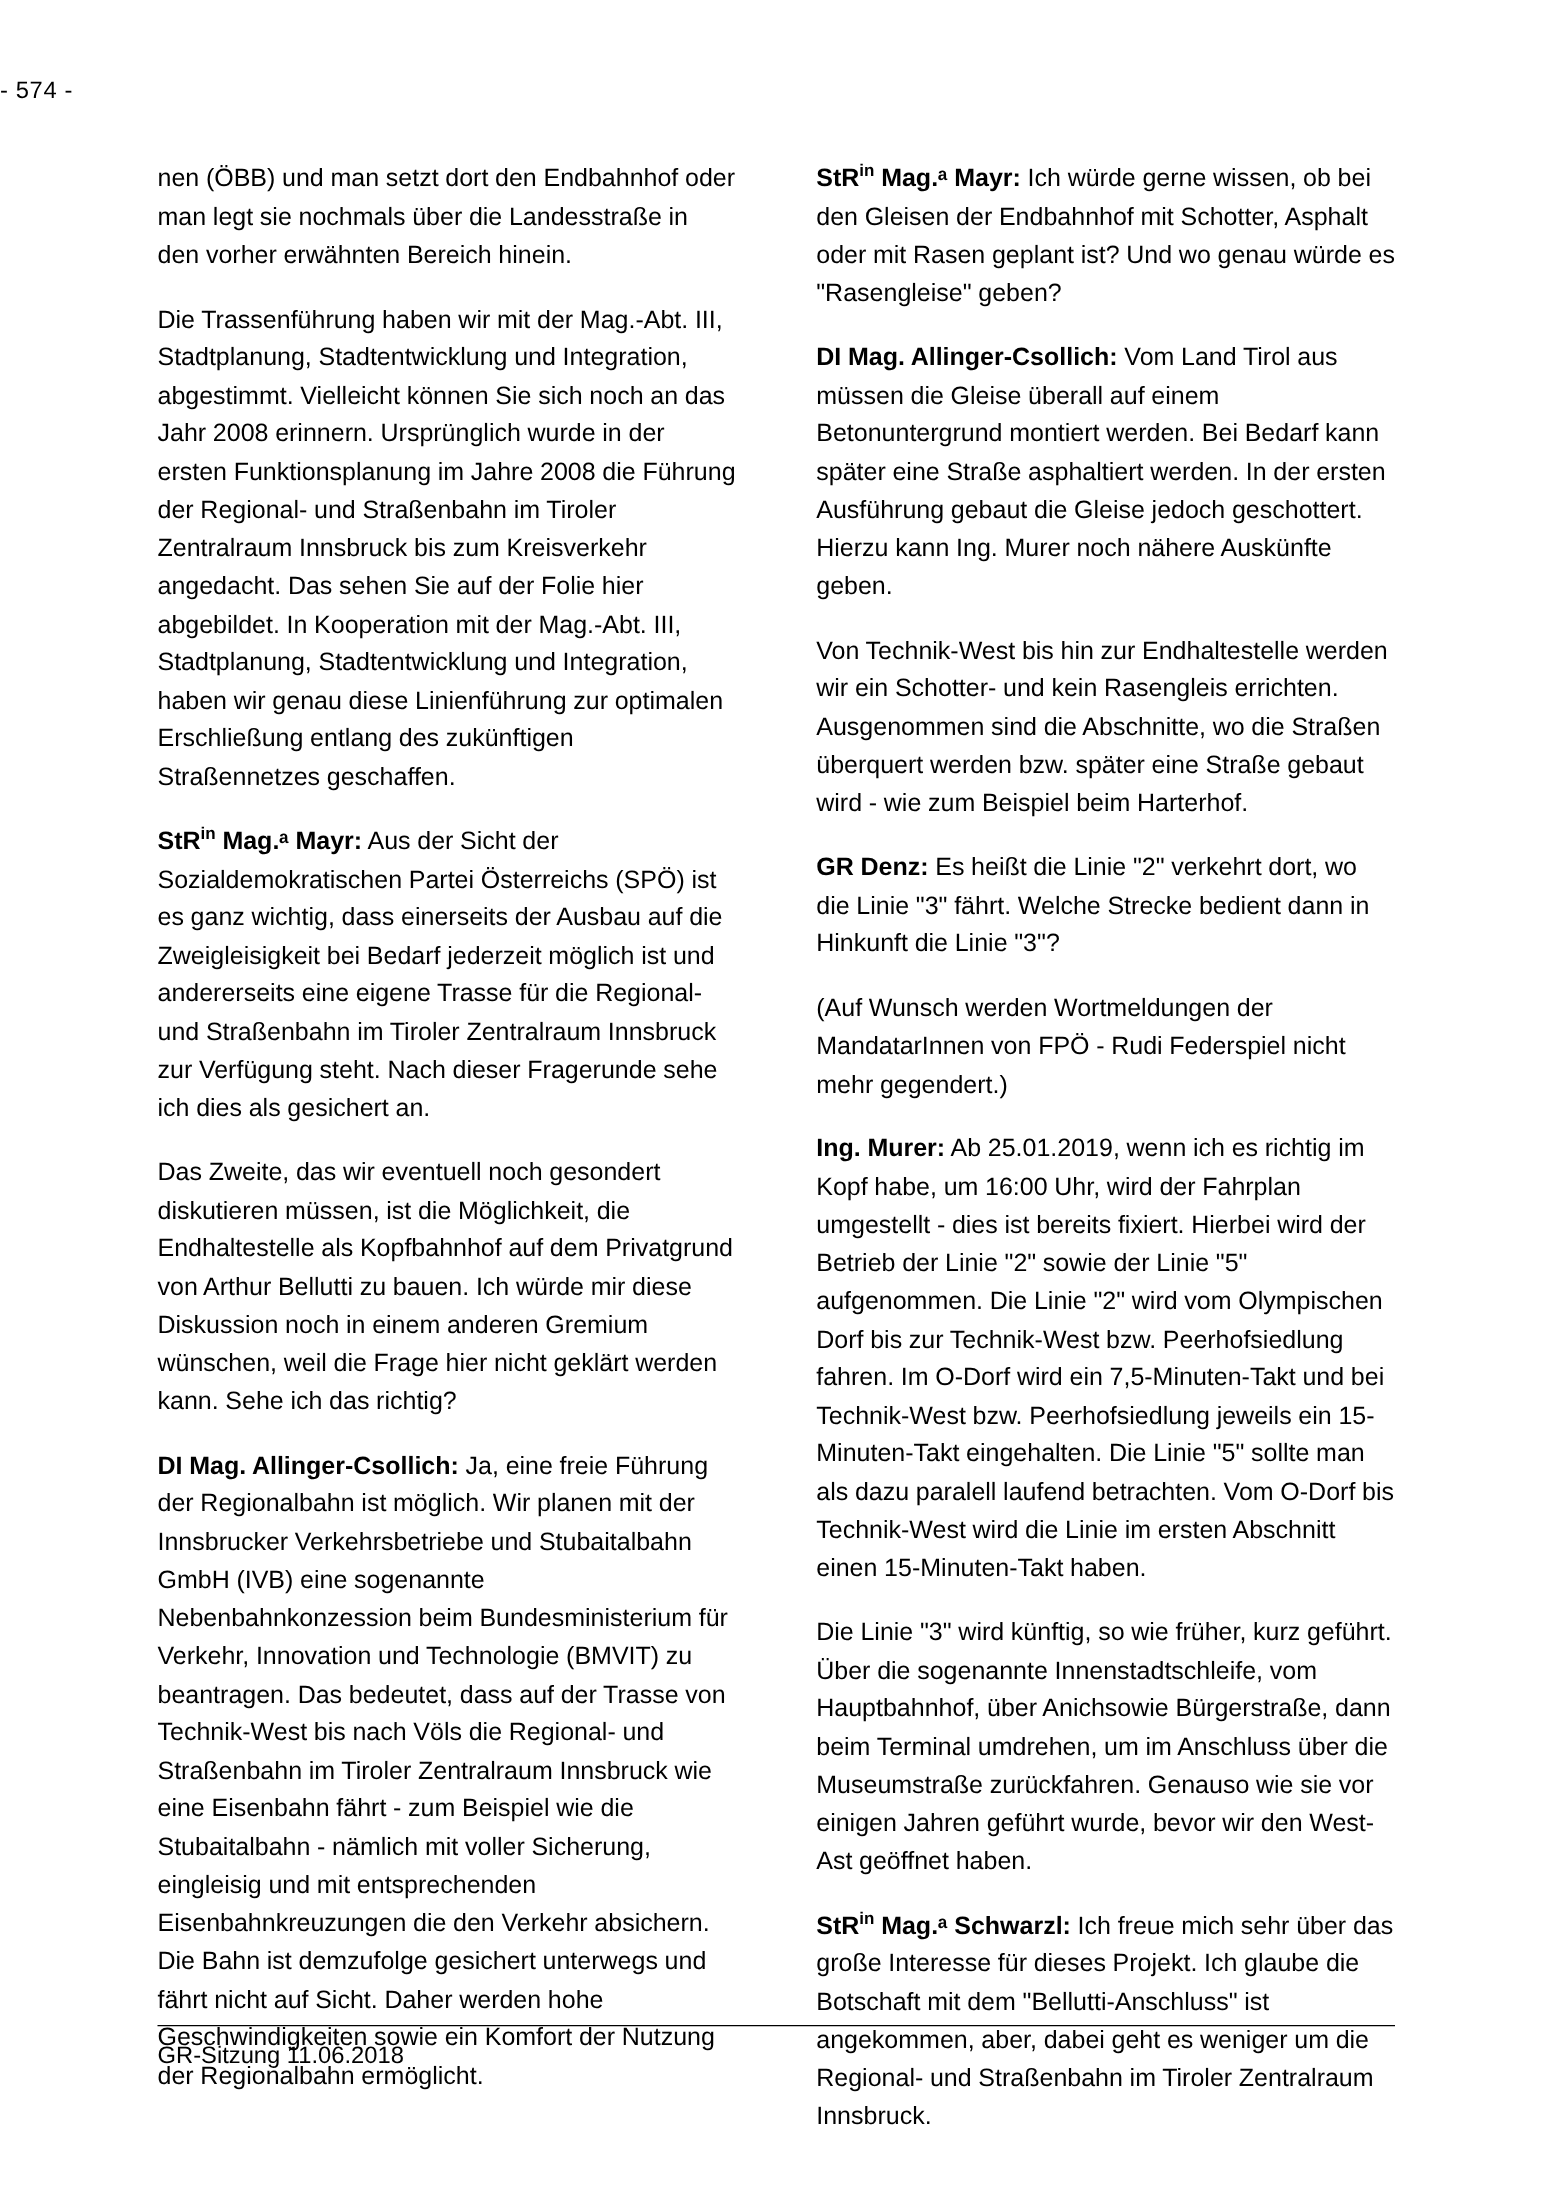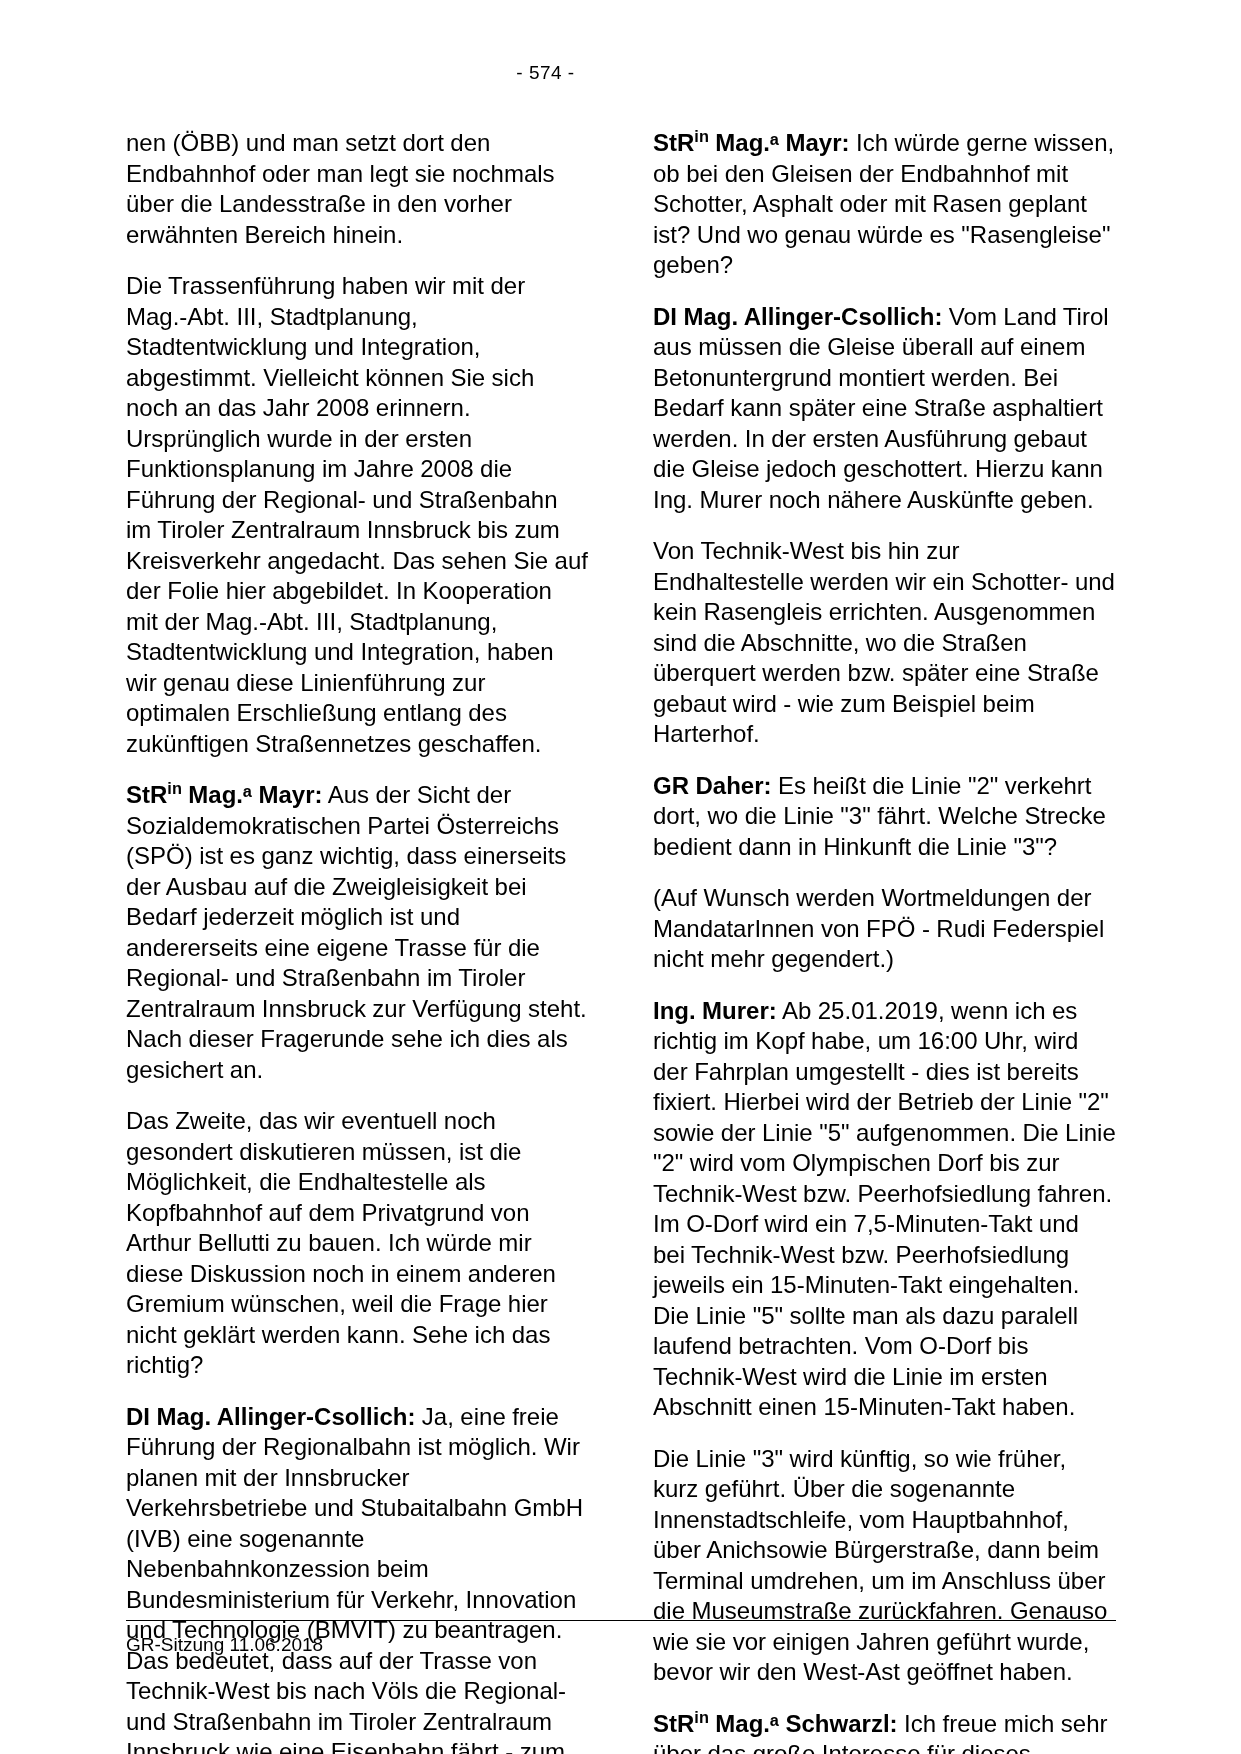--- a/index.html
+++ b/index.html
@@ -19,39 +19,37 @@
     top: 0; left: 0;
     width: 1241px;
     height: 1754px;
     box-sizing: border-box;
   }
   .page-number {
     position: absolute;
     top: 62px;
     left: 0;
     width: 1043px;
-    text-align: center;
     font-size: 19px;
     letter-spacing: 0.5px;
-    margin-left: 24px;
   }
   .columns {
     position: absolute;
     top: 128px;
     left: 126px;
     width: 990px;
     display: flex;
     gap: 64px;
   }
   .col {
     width: 463px;
   }
   p {
     margin: 0 0 21px 0;
-    font-size: 24px;
+    font-size: 20px;
     line-height: 30.5px;
     text-align: left;
     word-spacing: -0.2px;
   }
   p:last-child { margin-bottom: 0; }
   .speaker {
     font-weight: bold;
   }
   .sup {
     font-size: 0.68em;
@@ -98,21 +96,21 @@
     </div>
 
     <div class="col">
 
       <p><span class="speaker">StR</span><span class="speaker sup">in</span><span class="speaker"> Mag.ᵃ Mayr:</span><span> Ich würde gerne wissen, ob bei den Gleisen der Endbahnhof mit Schotter, Asphalt oder mit Rasen geplant ist? Und wo genau würde es "Rasengleise" geben?</span></p>
 
       <p><span class="speaker">DI Mag. Allinger-Csollich:</span><span> Vom Land Tirol aus müssen die Gleise überall auf einem Betonuntergrund montiert werden. Bei Bedarf kann später eine Straße asphaltiert werden. In der ersten Ausführung gebaut die Gleise jedoch geschottert. Hierzu kann Ing. Murer noch nähere Auskünfte geben.</span></p>
 
       <p><span>Von Technik-West bis hin zur Endhaltestelle werden wir ein Schotter- und kein Rasengleis errichten. Ausgenommen sind die Abschnitte, wo die Straßen überquert werden bzw. später eine Straße gebaut wird - wie zum Beispiel beim Harterhof.</span></p>
 
-      <p><span class="speaker">GR Daher:</span><span> Es heißt die Linie "2" verkehrt dort, wo die Linie "3" fährt. Welche Strecke bedient dann in Hinkunft die Linie "3"?</span></p>
+      <p><span class="speaker">GR Denz:</span><span> Es heißt die Linie "2" verkehrt dort, wo die Linie "3" fährt. Welche Strecke bedient dann in Hinkunft die Linie "3"?</span></p>
 
       <p><span>(Auf Wunsch werden Wortmeldungen der MandatarInnen von FPÖ - Rudi Federspiel nicht mehr gegendert.)</span></p>
 
       <p><span class="speaker">Ing. Murer:</span><span> Ab 25.01.2019, wenn ich es richtig im Kopf habe, um 16:00 Uhr, wird der Fahrplan umgestellt - dies ist bereits fixiert. Hierbei wird der Betrieb der Linie "2" sowie der Linie "5" aufgenommen. Die Linie "2" wird vom Olympischen Dorf bis zur Technik-West bzw. Peerhofsiedlung fahren. Im O-Dorf wird ein 7,5-Minuten-Takt und bei Technik-West bzw. Peerhofsiedlung jeweils ein 15-Minuten-Takt eingehalten. Die Linie "5" sollte man als dazu paralell laufend betrachten. Vom O-Dorf bis Technik-West wird die Linie im ersten Abschnitt einen 15-Minuten-Takt haben.</span></p>
 
       <p><span>Die Linie "3" wird künftig, so wie früher, kurz geführt. Über die sogenannte Innenstadtschleife, vom Hauptbahnhof, über Anichsowie Bürgerstraße, dann beim Terminal umdrehen, um im Anschluss über die Museumstraße zurückfahren. Genauso wie sie vor einigen Jahren geführt wurde, bevor wir den West-Ast geöffnet haben.</span></p>
 
       <p><span class="speaker">StR</span><span class="speaker sup">in</span><span class="speaker"> Mag.ᵃ Schwarzl:</span><span> Ich freue mich sehr über das große Interesse für dieses Projekt. Ich glaube die Botschaft mit dem "Bellutti-Anschluss" ist angekommen, aber, dabei geht es weniger um die Regional- und Straßenbahn im Tiroler Zentralraum Innsbruck.</span></p>
 
     </div>

